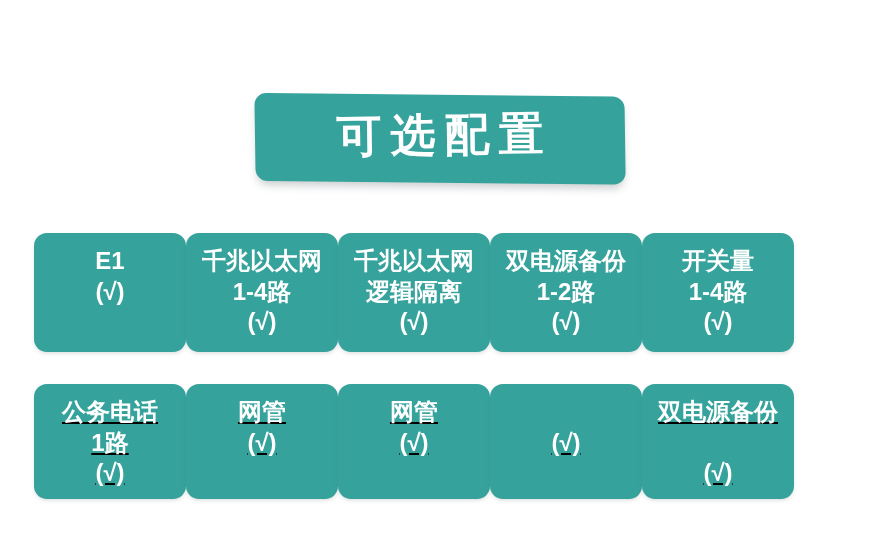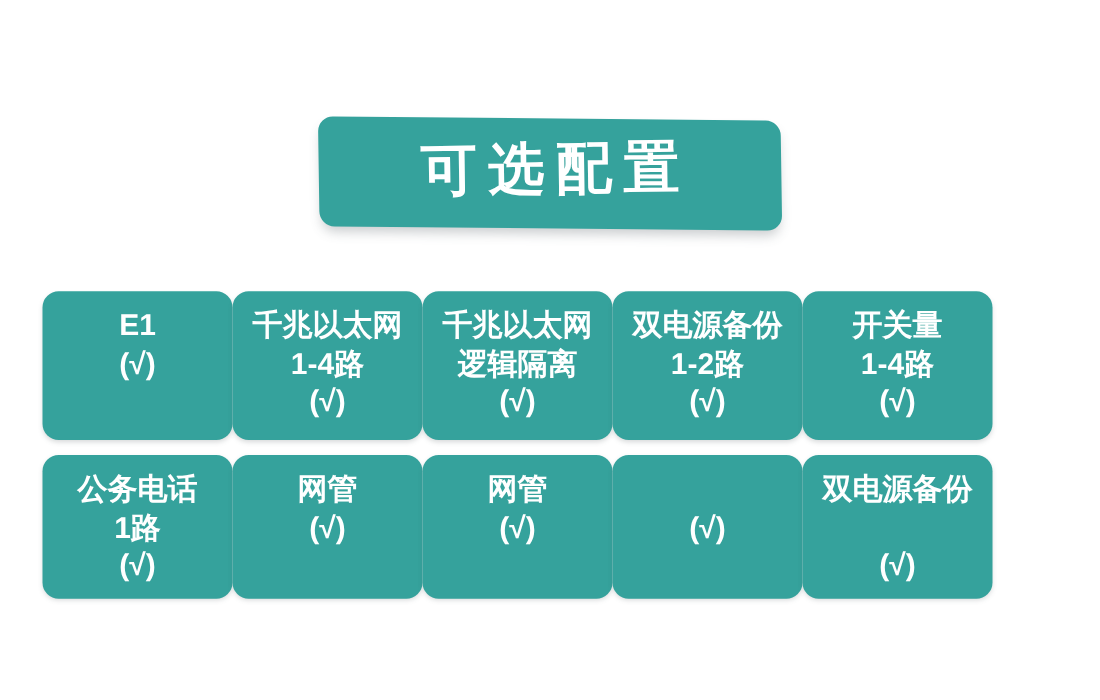--- a/index.html
+++ b/index.html
@@ -60,21 +60,22 @@
   .grid {
     position: absolute;
     left: 34px;
     top: 233px;
     width: 812px;
   }
   .row {
     display: flex;
   }
   .row + .row {
-    margin-top: 12px;
+    margin-top: 32px;
+    text-decoration: underline;
   }
   .card {
     width: 152px;
     height: 119px;
     background: #35a29c;
     border-radius: 13px;
     box-sizing: border-box;
     padding: 13px 4px 8px 4px;
     display: flex;
     flex-direction: column;

